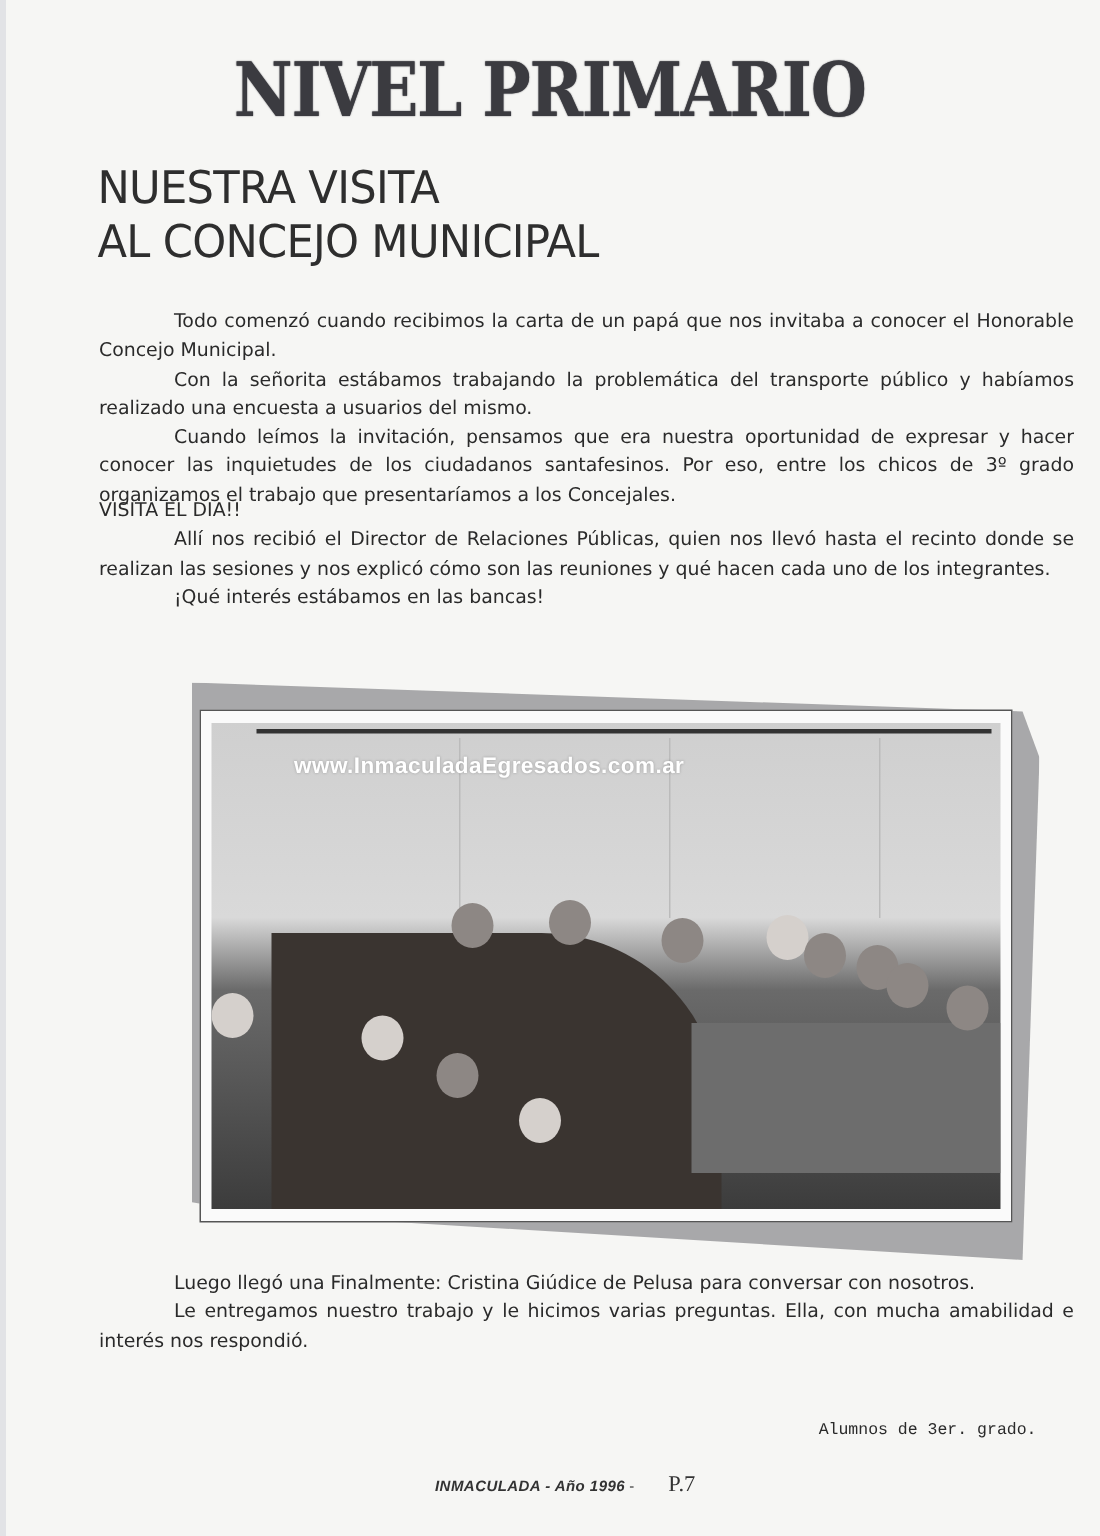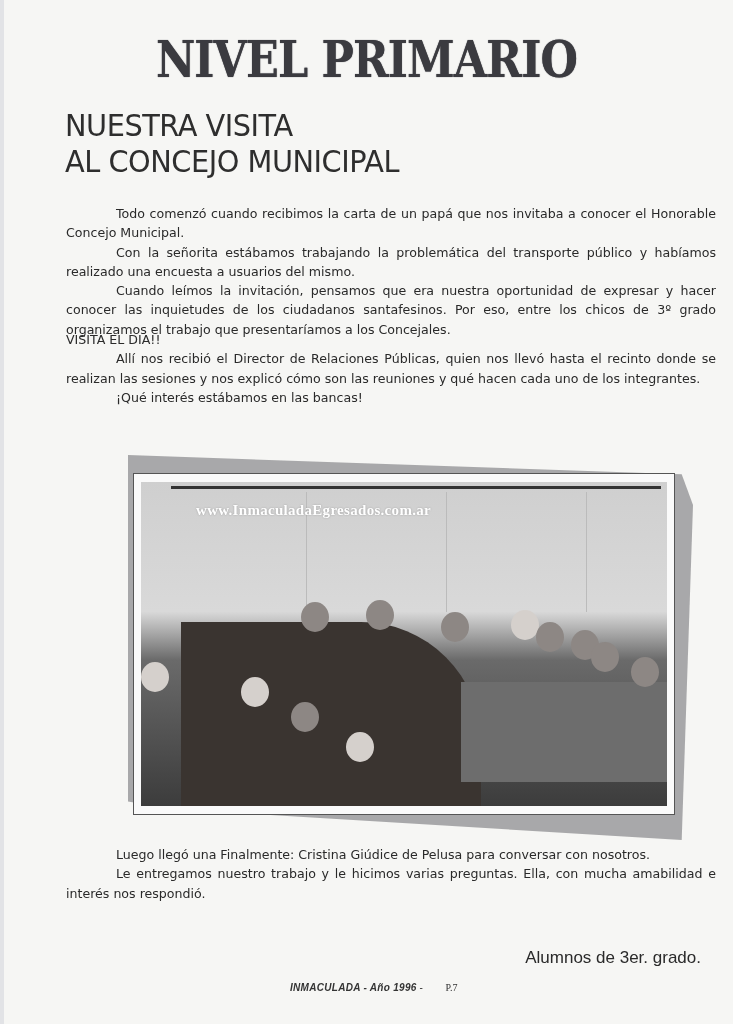--- a/index.html
+++ b/index.html
@@ -48,27 +48,27 @@
     .photo .wall-line { position: absolute; left: 30px; top: 4px; width: 490px; height: 3px; background: #333; }
     .photo .panel { position: absolute; top: 10px; width: 1px; height: 120px; background: #bbb; }
     .photo .desk {
       position: absolute; left: 40px; top: 140px; width: 300px; height: 184px; background: #3a3430;
       border-radius: 0 120px 0 0;
     }
     .photo .desk2 { position: absolute; left: 320px; top: 200px; width: 206px; height: 100px; background: #6d6d6d; }
     .photo .kid { position: absolute; width: 28px; height: 30px; border-radius: 50%; background: #8d8784; }
     .photo .kid.light { background: #d5d0cc; }
     .watermark {
-      position: absolute; left: 55px; top: 20px; font-family: Liberation Serif, serif; font-weight: bold;
+      position: absolute; left: 55px; top: 20px; font-family: Liberation Sans, sans-serif; font-weight: bold;
       font-size: 15px; color: #ffffff; letter-spacing: 0.3px; text-shadow: 0 0 2px rgba(0,0,0,0.25); white-space: nowrap;
     }
-    .signature { position: absolute; right: 32px; top: 948px; font-family: Liberation Sans, sans-serif; font-size: 17px; color: #2a2a2a; }
+    .signature { position: absolute; right: 42px; top: 948px; font-family: Liberation Mono, monospace; font-size: 11px; color: #2a2a2a; }
     .footer { position: absolute; left: 290px; top: 982px; font-size: 10px; color: #333; white-space: nowrap; }
     .footer .mag { font-weight: bold; font-style: italic; letter-spacing: 0.3px; }
-    .footer .page { font-family: "Liberation Serif", serif; font-size: 10px; padding-left: 20px; }
+    .footer .page { font-family: "Liberation Serif", serif; font-size: 15px; padding-left: 20px; }
   </style>
 </head>
 <body>
 
 <div class="page-edge"></div>
 
 <h1 class="section-title" style="margin:0;">NIVEL PRIMARIO</h1>
 
 <div class="article-title">
   <div>NUESTRA VISITA</div>

